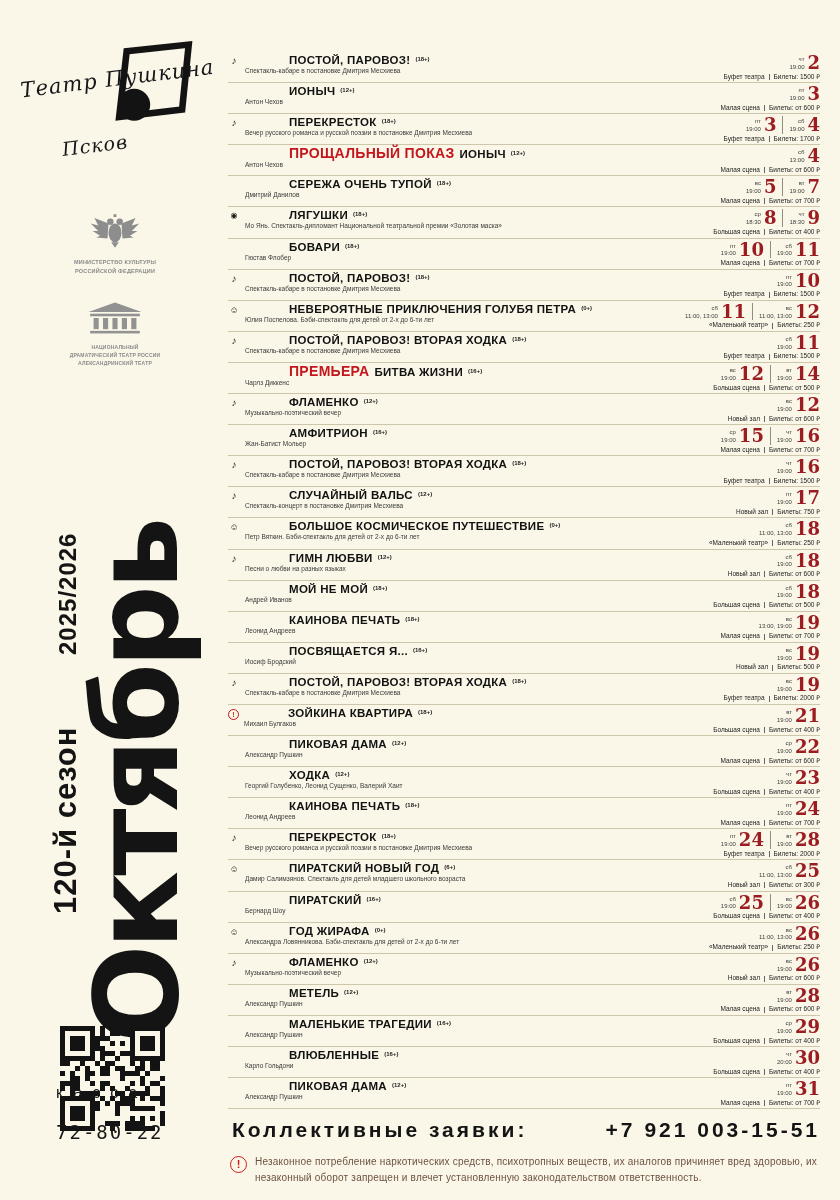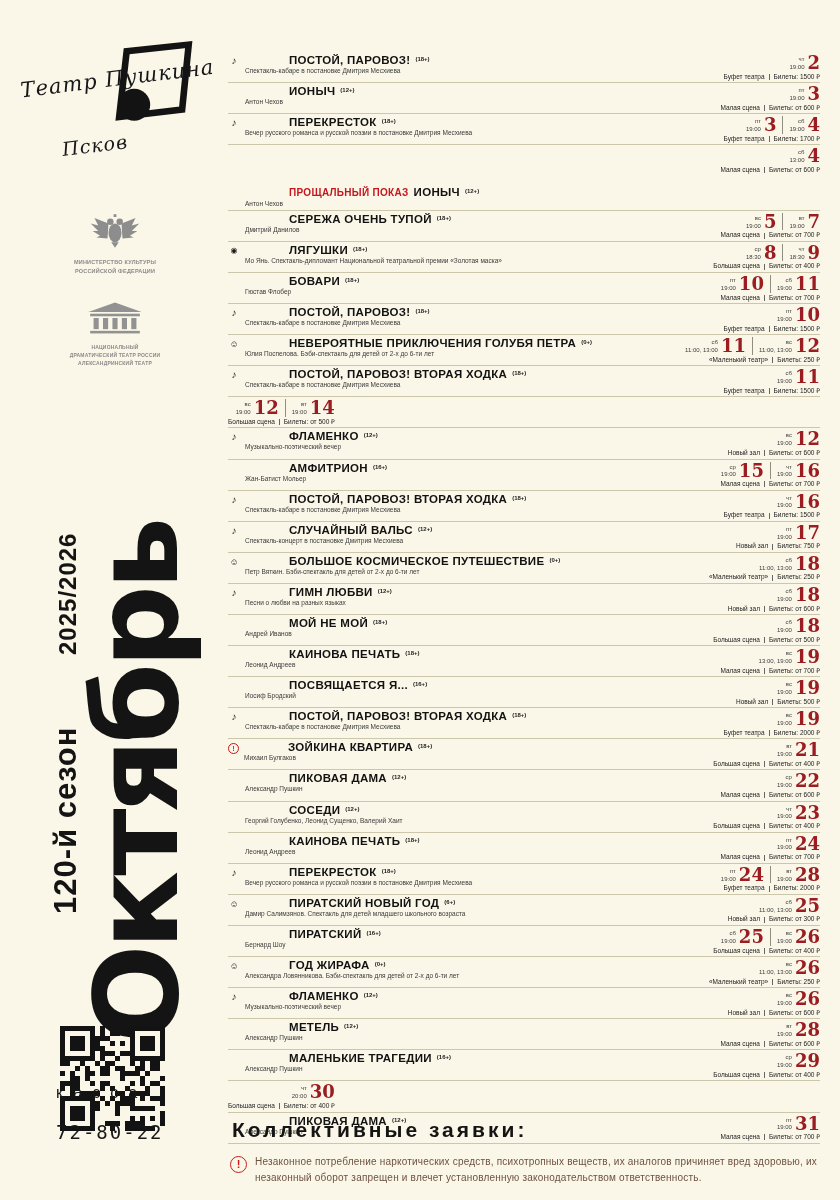--- a/index.html
+++ b/index.html
@@ -29,21 +29,21 @@
   
   .main{position:absolute;left:228px;top:52px;width:592px;}
   .row{display:flex;justify-content:space-between;align-items:flex-start;padding:2px 0 2px;border-bottom:1px solid #ccc6aa;}
   .ev-left{display:flex;gap:5px;flex:1;min-width:0;padding-right:10px;}
   .ev-icon{flex:0 0 12px;width:12px;text-align:center;font-size:10px;line-height:12px;color:#1a1a1a;margin-top:1px;}
   .icon-baby{font-size:9px;}
   .icon-mask{font-size:8px;}
   .icon-warning{flex:0 0 9px;width:9px;height:9px;border:1px solid #c4161c;border-radius:50%;color:#c4161c;font-size:6.5px;font-weight:800;line-height:9px;margin-top:2px;}
   .title-line{display:flex;align-items:baseline;gap:5px;flex-wrap:nowrap;padding-left:44px;}
   .title{font-size:11.5px;line-height:12px;font-weight:800;letter-spacing:.3px;color:#121212;white-space:nowrap;}
-  .prefix{font-size:10px;line-height:12px;font-weight:800;letter-spacing:.3px;color:#c4161c;white-space:nowrap;margin-top:40px;}
+  .prefix{font-size:14px;line-height:12px;font-weight:800;letter-spacing:.3px;color:#c4161c;white-space:nowrap;}
   .age{font-size:6px;font-weight:700;color:#222;transform:translateY(-3px);display:inline-block;}
   .age::before{content:"(";}
   .age::after{content:")";}
   .subtitle{font-size:6.5px;line-height:7.5px;margin-top:1px;color:#3a3a3a;}
   .ev-right{flex:0 0 auto;text-align:right;max-width:215px;}
   .dates{display:flex;justify-content:flex-end;align-items:flex-start;}
   .dgroup{display:flex;align-items:flex-start;gap:3px;padding-left:6px;}
   .dgroup + .dgroup{border-left:1px solid #8f8f80;margin-left:6px;}
   .daytime{display:flex;flex-direction:column;align-items:flex-end;font-size:6px;line-height:1.3;color:#3c3c3c;margin-top:2px;white-space:nowrap;}
   .dnum{font-family:"DejaVu Serif",serif;font-size:18px;line-height:17px;font-weight:700;color:#9b1d22;}
@@ -563,20 +563,31 @@
               </span>
               <span class="dnum">11</span>
             </div>
           </div>
       <div class="venueline">
         <span>Буфет театра</span><span class="vdiv"></span><span>Билеты: 1500 ₽</span>
       </div>
     </div>
   </div>
       <div class="row">
+    <div class="ev-left">
+      <span class="ev-icon"></span>
+      <div class="ev-titles">
+        <div class="title-line">
+          <span class="prefix">ПРЕМЬЕРА</span>
+          <span class="title">БИТВА ЖИЗНИ</span>
+          <span class="age">16+</span>
+        </div>
+        <div class="subtitle">Чарлз Диккенс</div>
+      </div>
+    </div>
     <div class="ev-right">
       <div class="dates">
             <div class="dgroup">
               <span class="daytime">
                 <span class="dday">вс</span>
                 <span class="dtime">19:00</span>
               </span>
               <span class="dnum">12</span>
             </div>
             <div class="dgroup">
@@ -922,21 +933,21 @@
         <span>Малая сцена</span><span class="vdiv"></span><span>Билеты: от 600 ₽</span>
       </div>
     </div>
   </div>
       <div class="row">
     <div class="ev-left">
       <span class="ev-icon"></span>
       <div class="ev-titles">
         <div class="title-line">
 
-          <span class="title">СОСЕДИ</span>
+          <span class="title">ХОДКА</span>
           <span class="age">12+</span>
         </div>
         <div class="subtitle">Георгий Голубенко, Леонид Сущенко, Валерий Хаит</div>
       </div>
     </div>
     <div class="ev-right">
       <div class="dates">
             <div class="dgroup">
               <span class="daytime">
                 <span class="dday">чт</span>
@@ -1174,20 +1185,31 @@
               </span>
               <span class="dnum">29</span>
             </div>
           </div>
       <div class="venueline">
         <span>Большая сцена</span><span class="vdiv"></span><span>Билеты: от 400 ₽</span>
       </div>
     </div>
   </div>
       <div class="row">
+    <div class="ev-left">
+      <span class="ev-icon"></span>
+      <div class="ev-titles">
+        <div class="title-line">
+
+          <span class="title">ВЛЮБЛЕННЫЕ</span>
+          <span class="age">16+</span>
+        </div>
+        <div class="subtitle">Карло Гольдони</div>
+      </div>
+    </div>
     <div class="ev-right">
       <div class="dates">
             <div class="dgroup">
               <span class="daytime">
                 <span class="dday">чт</span>
                 <span class="dtime">20:00</span>
               </span>
               <span class="dnum">30</span>
             </div>
           </div>
@@ -1220,18 +1242,19 @@
           </div>
       <div class="venueline">
         <span>Малая сцена</span><span class="vdiv"></span><span>Билеты: от 700 ₽</span>
       </div>
     </div>
   </div>
     </main>
 
   <div class="footer-collective">
     <span>Коллективные заявки:</span>
+    <span>+7 921 003-15-51</span>
   </div>
   <div class="footer-disclaimer">
     <span class="warn-circle">!</span>
     <span class="disclaimer-text">Незаконное потребление наркотических средств, психотропных веществ, их аналогов причиняет вред здоровью, их незаконный оборот запрещен и влечет установленную законодательством ответственность.</span>
   </div>
 </div>
 
 </body></html>

